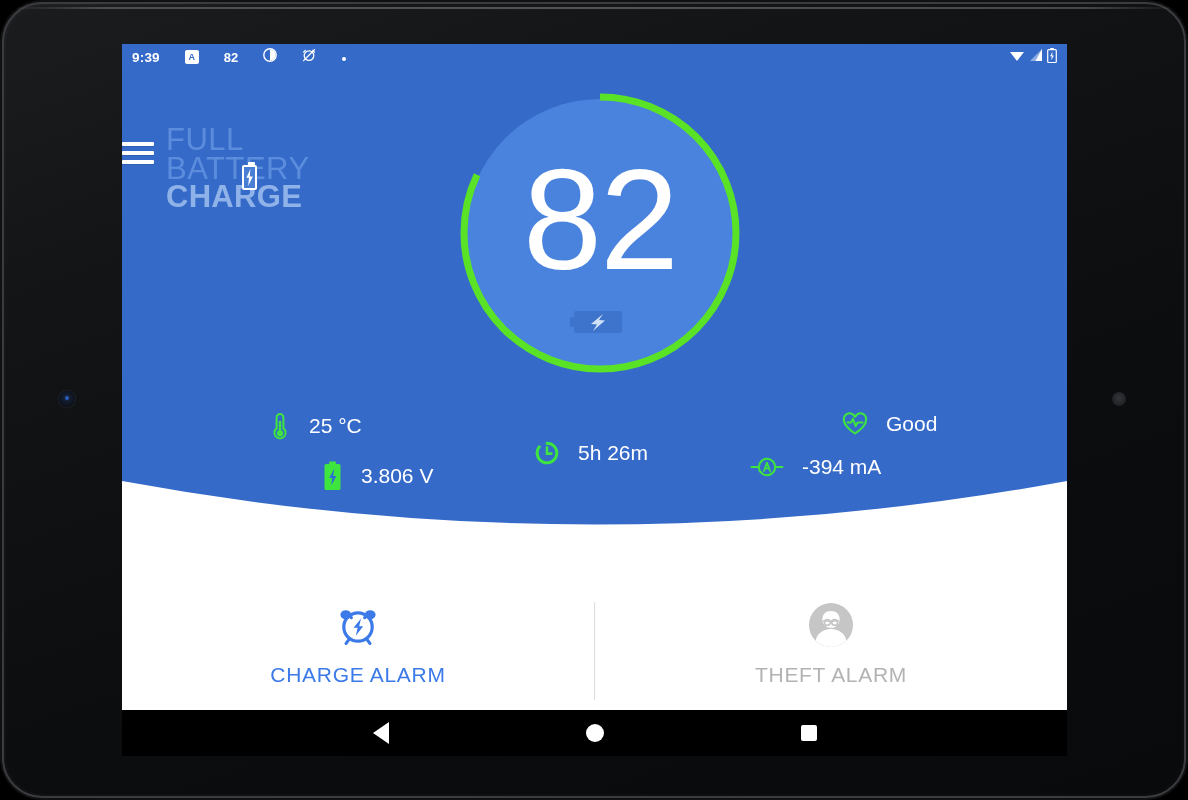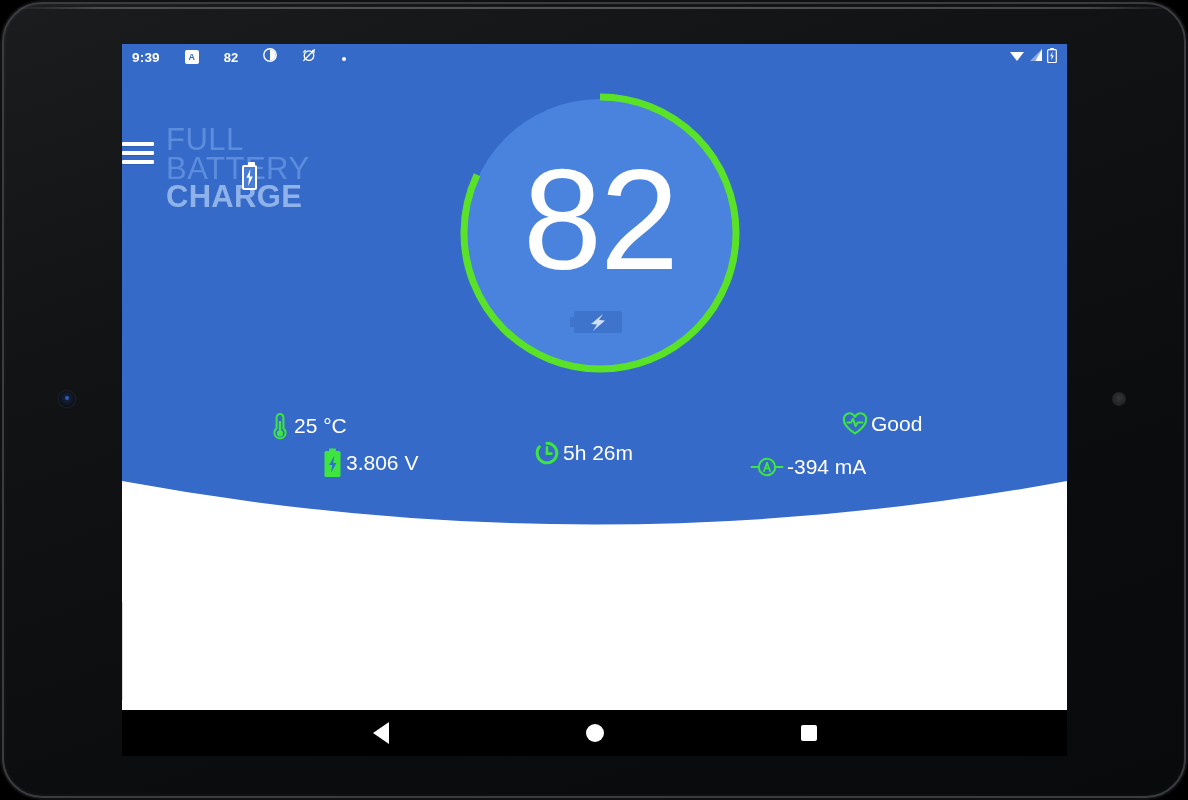--- a/index.html
+++ b/index.html
@@ -138,30 +138,30 @@
     width:56px; height:28px;
   }
 
   
   #stats{
     position:absolute; left:0; top:360px; width:945px; height:110px;
     color:#fff;
   }
   .stat{
     position:absolute;
-    display:flex; align-items:center; gap:3px;
+    display:flex; align-items:center; gap:18px;
     font-size:21px;
     white-space:nowrap;
   }
   .stat .ico{ display:flex; align-items:center; justify-content:center; }
   .stat .val{ color:#fff; }
   #stat-temp{ left:147px; top:8px; }
   #stat-time{ left:412px; top:8px;margin-top:28px; }
   #stat-health{ left:720px; top:8px; }
-  #stat-volt{ left:200px; top:44px;align-items:center; }
+  #stat-volt{ left:200px; top:57px;align-items:center; }
   #stat-curr{ left:628px; top:51px;text-align:center; }
 
   
   #actions{
     position:absolute; left:0; top:510px; width:945px; height:200px;
     background:#fff;
     display:flex; align-items:flex-start;
   }
   .action{
     flex:1; display:flex; flex-direction:column;
@@ -350,23 +350,51 @@
             <path d="M1.5,12 L8.8,12 M25.2,12 L32.5,12" stroke="#3ee53e" stroke-width="2" stroke-linecap="round"></path>
             <path d="M13.9,16.2 L17,7.6 L20.1,16.2 M15.1,13.4 L18.9,13.4" fill="none" stroke="#3ee53e" stroke-width="1.7" stroke-linecap="round" stroke-linejoin="round"></path>
           </svg>
         </span>
         <span class="val">-394 mA</span>
       </div>
     </div>
 
     <div id="actions">
 
+      <div class="action" id="act-charge">
+        <span class="act-ico">
+          <svg width="48" height="48" viewBox="0 0 48 48">
+            <circle cx="24" cy="26" r="14.2" fill="none" stroke="#3b7ae8" stroke-width="3.2"></circle>
+            <path d="M11.5,12.5 a6.2,6.2 0 0 1 5.8,4.2" fill="none" stroke="#3b7ae8" stroke-width="3.2" stroke-linecap="round"></path>
+            <path d="M36.5,12.5 a6.2,6.2 0 0 0 -5.8,4.2" fill="none" stroke="#3b7ae8" stroke-width="3.2" stroke-linecap="round"></path>
+            <ellipse cx="11.8" cy="13.8" rx="5.4" ry="4.6" fill="#3b7ae8"></ellipse>
+            <ellipse cx="36.2" cy="13.8" rx="5.4" ry="4.6" fill="#3b7ae8"></ellipse>
+            <path d="M15,38.5 L12,42.5 M33,38.5 L36,42.5" stroke="#3b7ae8" stroke-width="3" stroke-linecap="round"></path>
+            <path d="M27,17.5 L19.5,26.8 L23.6,26.8 L21.8,34.8 L29.2,25.2 L25.2,25.2 Z" fill="#3b7ae8"></path>
+          </svg>
+        </span>
+        <span class="act-label">CHARGE ALARM</span>
+      </div>
 
       <div id="act-divider"></div>
 
+      <div class="action" id="act-theft">
+        <span class="act-ico">
+          <svg width="46" height="46" viewBox="0 0 46 46">
+            <circle cx="23" cy="23" r="22" fill="#c6c6c6"></circle>
+            <path d="M23,9 c-5.4,0 -8.6,3.4 -8.6,8.2 c0,4.6 3.6,8.6 8.6,8.6 c5,0 8.6,-4 8.6,-8.6 C31.6,12.4 28.4,9 23,9 Z" fill="#fff"></path>
+            <path d="M23,27 c-8.4,0 -14.2,5.2 -15.4,11.6 a22,22 0 0 0 30.8,0 C37.2,32.2 31.4,27 23,27 Z" fill="#fff"></path>
+            <path d="M15,19 L31,19" stroke="#c6c6c6" stroke-width="1.6"></path>
+            <circle cx="19.3" cy="20.4" r="2.9" fill="none" stroke="#c6c6c6" stroke-width="1.6"></circle>
+            <circle cx="26.7" cy="20.4" r="2.9" fill="none" stroke="#c6c6c6" stroke-width="1.6"></circle>
+            <path d="M22.2,20.4 L23.8,20.4" stroke="#c6c6c6" stroke-width="1.6"></path>
+          </svg>
+        </span>
+        <span class="act-label">THEFT ALARM</span>
+      </div>
     </div>
 
   </div>
 
   <div id="nav-bar">
     <div class="nav-btn" id="nav-back">
       <span class="tri-back"></span>
     </div>
     <div class="nav-btn" id="nav-home">
       <span class="circ-home"></span>

